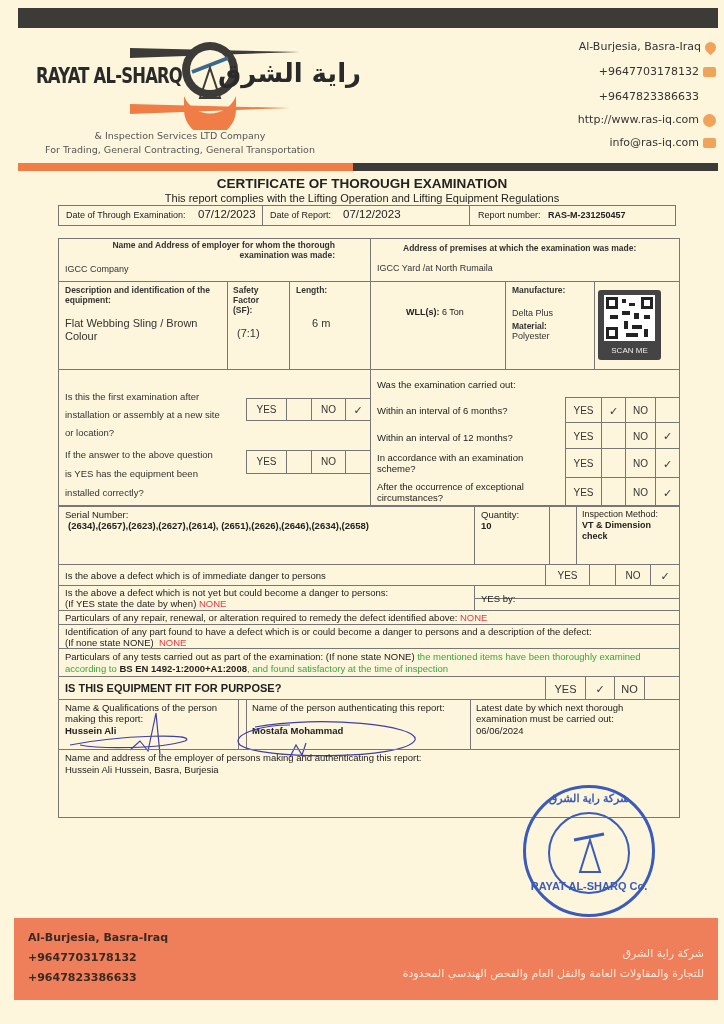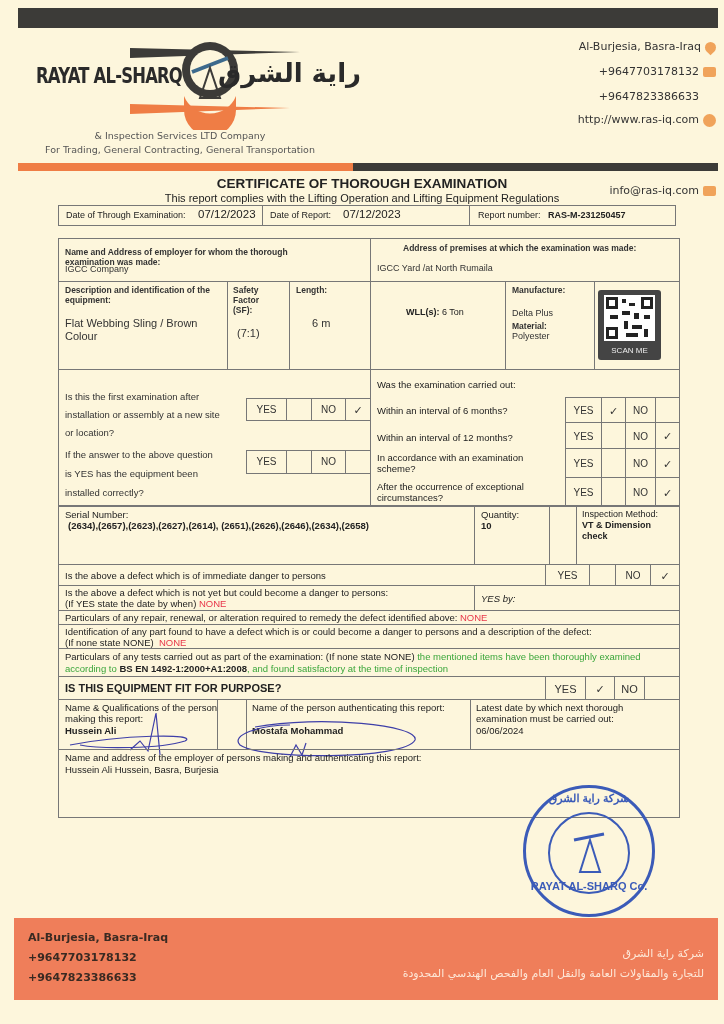--- a/index.html
+++ b/index.html
@@ -55,21 +55,21 @@
 <div class="abs logo-ar">راية الشرق</div>
 <div class="abs tagline">
   <div>&amp; Inspection Services LTD Company</div>
   <div>For Trading, General Contracting, General Transportation</div>
 </div>
 
 <div class="abs contact" style="top:40px;"><span>Al-Burjesia, Basra-Iraq</span><span class="contact-icon pin"></span></div>
 <div class="abs contact" style="top:65px;"><span>+9647703178132</span><span class="contact-icon sq"></span></div>
 <div class="abs contact" style="top:90px;"><span>+9647823386633</span><span class="contact-icon blank"></span></div>
 <div class="abs contact" style="top:113px;"><span>http://www.ras-iq.com</span><span class="contact-icon"></span></div>
-<div class="abs contact" style="top:136px;margin-top:48px;"><span>info@ras-iq.com</span><span class="contact-icon sq"></span></div>
+<div class="abs contact" style="top:136px;"><span>info@ras-iq.com</span><span class="contact-icon sq"></span></div>
 
 <div class="abs divbar-o"></div>
 <div class="abs divbar-d"></div>
 
 <div class="abs title">CERTIFICATE OF THOROUGH EXAMINATION</div>
 <div class="abs subtitle">This report complies with the Lifting Operation and Lifting Equipment Regulations</div>
 
 <div class="cell" style="left:58px;top:205px;width:205px;height:21px;">
   <span style="position:absolute;left:7px;top:4px;font-size:9px;">Date of Through Examination:</span>
   <span style="position:absolute;left:139px;top:2px;font-size:11.5px;">07/12/2023</span>
@@ -79,21 +79,21 @@
   <span style="position:absolute;left:80px;top:2px;font-size:11.5px;">07/12/2023</span>
 </div>
 <div class="cell" style="left:469px;top:205px;width:207px;height:21px;">
   <span style="position:absolute;left:8px;top:4px;font-size:9px;">Report number:</span>
   <span style="position:absolute;left:78px;top:4px;font-size:9px;font-weight:bold;">RAS-M-231250457</span>
 </div>
 
 <div class="cell" style="left:58px;top:238px;width:622px;height:580px;border-color:#777;"></div>
 
 <div class="cell" style="left:58px;top:238px;width:313px;height:44px;">
-  <div class="lbl" style="position:absolute;left:6px;top:8px;width:270px;">Name and Address of employer for whom the thorough examination was made:</div>
+  <div class="lbl" style="position:absolute;left:6px;top:1px;width:270px;text-align:right;">Name and Address of employer for whom the thorough examination was made:</div>
   <div class="txt" style="position:absolute;left:6px;top:25px;">IGCC Company</div>
 </div>
 <div class="cell" style="left:370px;top:238px;width:310px;height:44px;">
   <div class="lbl" style="position:absolute;left:6px;top:4px;margin-left:26px;">Address of premises at which the examination was made:</div>
   <div class="txt" style="position:absolute;left:6px;top:24px;">IGCC Yard /at North Rumaila</div>
 </div>
 
 <div class="cell" style="left:58px;top:281px;width:170px;height:89px;">
   <div class="lbl" style="position:absolute;left:6px;top:3px;width:160px;">Description and identification of the equipment:</div>
   <div class="txt-lg" style="position:absolute;left:6px;top:35px;width:160px;">Flat Webbing Sling / Brown Colour</div>
@@ -201,21 +201,21 @@
 </div>
 <div class="yn" style="left:545px;top:564px;width:45px;height:22px;line-height:22px;">YES</div>
 <div class="yn chk" style="left:589px;top:564px;width:27px;height:22px;line-height:22px;"></div>
 <div class="yn" style="left:615px;top:564px;width:36px;height:22px;line-height:22px;">NO</div>
 <div class="yn chk" style="left:650px;top:564px;width:30px;height:22px;line-height:22px;">✓</div>
 
 <div class="cell" style="left:58px;top:585px;width:417px;height:26px;">
   <div style="position:absolute;left:6px;top:1px;font-size:9.5px;line-height:11px;">Is the above a defect which is not yet but could become a danger to persons:</div>
   <div style="position:absolute;left:6px;top:12px;font-size:9.5px;line-height:11px;"><span>(If YES state the date by when)</span> <span class="red">NONE</span></div>
 </div>
-<div class="cell" style="left:474px;top:585px;width:206px;height:26px;font-style:italic;">
+<div class="cell" style="left:474px;top:585px;width:206px;height:14px;">
   <div style="position:absolute;left:6px;top:7px;font-size:9.5px;">YES by:</div>
 </div>
 
 <div class="cell" style="left:58px;top:610px;width:622px;height:15px;">
   <div style="position:absolute;left:6px;top:1px;font-size:9.5px;line-height:11px;"><span>Particulars of any repair, renewal, or alteration required to remedy the defect identified above:</span> <span class="red">NONE</span></div>
 </div>
 
 <div class="cell" style="left:58px;top:624px;width:622px;height:25px;">
   <div style="position:absolute;left:6px;top:1px;font-size:9.5px;line-height:11px;">Identification of any part found to have a defect which is or could become a danger to persons and a description of the defect:</div>
   <div style="position:absolute;left:6px;top:12px;font-size:9.5px;line-height:11px;"><span>(If none state NONE)</span>&nbsp; <span class="red">NONE</span></div>
@@ -226,21 +226,21 @@
 </div>
 
 <div class="cell" style="left:58px;top:676px;width:622px;height:24px;">
   <div style="position:absolute;left:6px;top:5px;font-size:11px;font-weight:bold;">IS THIS EQUIPMENT FIT FOR PURPOSE?</div>
 </div>
 <div class="yn" style="left:545px;top:676px;width:41px;height:24px;line-height:24px;font-size:11px;">YES</div>
 <div class="yn chk" style="left:585px;top:676px;width:30px;height:24px;line-height:24px;">✓</div>
 <div class="yn" style="left:614px;top:676px;width:31px;height:24px;line-height:24px;font-size:11px;">NO</div>
 <div class="yn chk" style="left:644px;top:676px;width:36px;height:24px;line-height:24px;"></div>
 
-<div class="cell" style="left:58px;top:699px;width:160px;height:51px;">
+<div class="cell" style="left:58px;top:699px;width:181px;height:51px;">
   <div style="position:absolute;left:6px;top:2px;width:178px;font-size:9.5px;line-height:11px;">Name &amp; Qualifications of the person making this report:</div>
   <div style="position:absolute;left:6px;top:25px;font-size:9.5px;font-weight:bold;">Hussein Ali</div>
 </div>
 <div class="cell" style="left:246px;top:699px;width:225px;height:51px;">
   <div style="position:absolute;left:5px;top:2px;width:200px;font-size:9.5px;line-height:11px;">Name of the person authenticating this report:</div>
   <div style="position:absolute;left:5px;top:25px;font-size:9.5px;font-weight:bold;">Mostafa Mohammad</div>
 </div>
 <div class="cell" style="left:470px;top:699px;width:210px;height:51px;">
   <div style="position:absolute;left:5px;top:2px;width:190px;font-size:9.5px;line-height:11px;">Latest date by which next thorough examination must be carried out:</div>
   <div style="position:absolute;left:5px;top:25px;font-size:9.5px;">06/06/2024</div>

